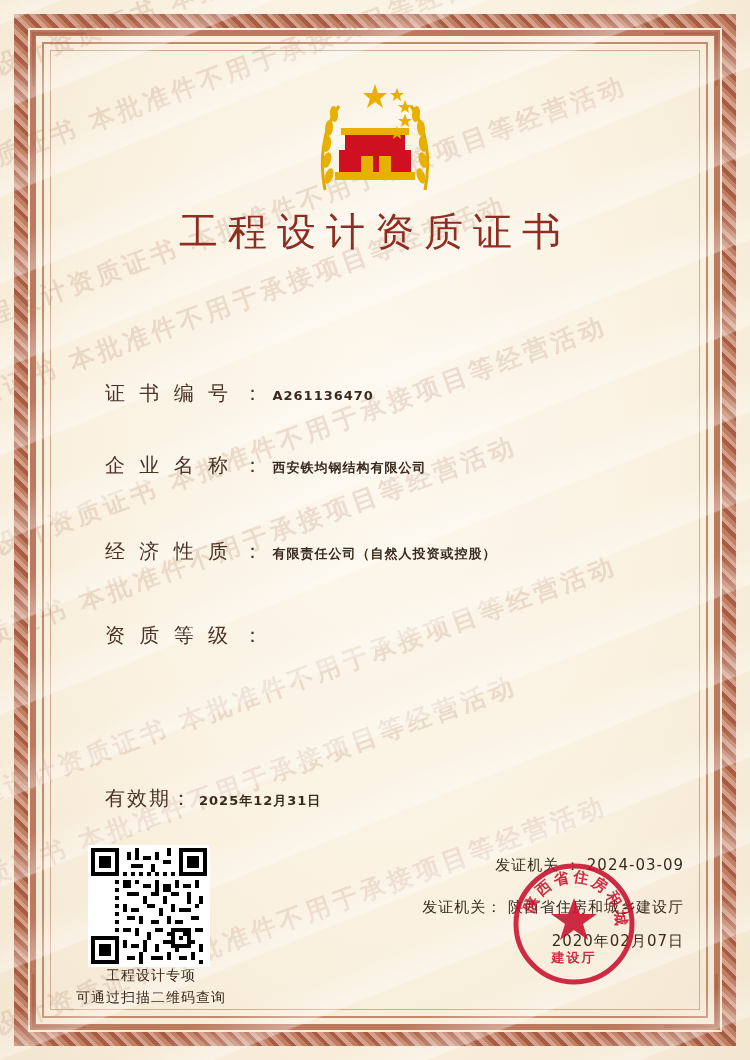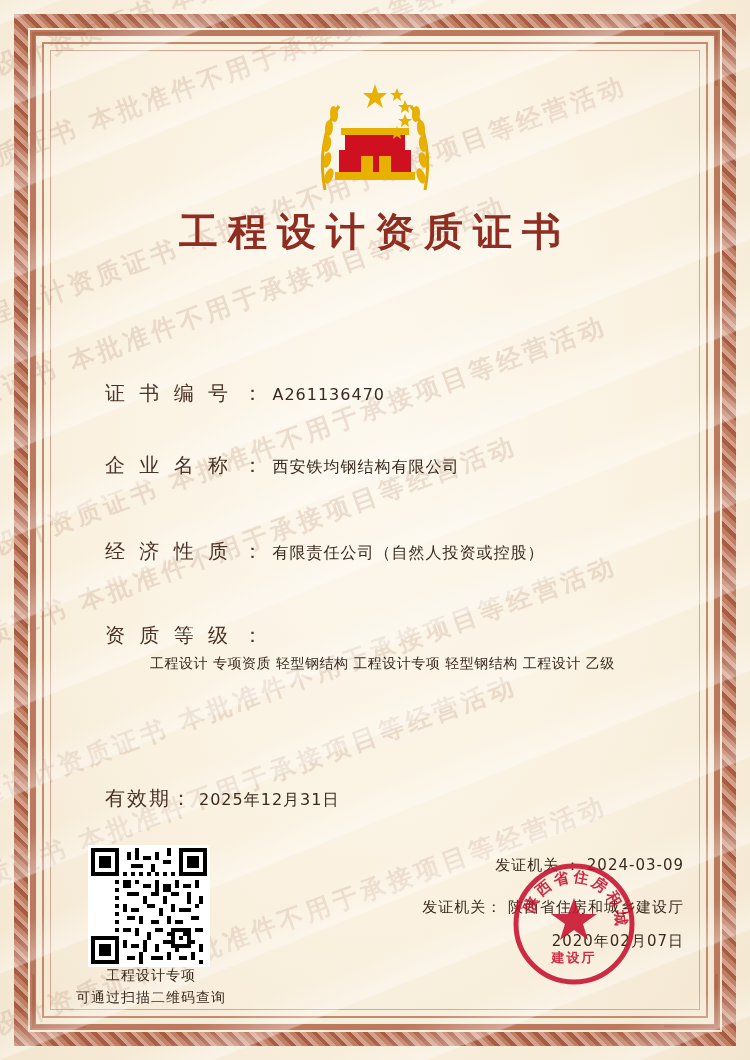--- a/index.html
+++ b/index.html
@@ -115,21 +115,21 @@
     width: 132px;
     height: 132px;
   }
 
   .doc-title {
     position: absolute;
     top: 205px;
     width: 100%;
     text-align: center;
     font-family: "DejaVu Sans", sans-serif;
-    font-weight: bold;
+    font-weight: normal;
     font-size: 39px;
     letter-spacing: 10px;
     color: #8f2d20;
     text-shadow: 0 1px 0 rgba(255,255,255,0.6);
   }
 
   .field {
     position: absolute;
     left: 105px;
     right: 70px;
@@ -137,24 +137,25 @@
     align-items: baseline;
     font-family: "DejaVu Sans", sans-serif;
   }
   .field .label {
     font-size: 20px;
     color: #4a3326;
     letter-spacing: 4px;
     white-space: nowrap;
   }
   .field .value {
-    font-size: 16px;
+    font-size: 13px;
     color: #3a2a1e;
     margin-left: 6px;
     letter-spacing: 1px;
+    font-weight: bold;
   }
 
   #row-cert-no { top: 380px; }
   #row-company { top: 452px; }
   #row-economic { top: 538px; }
   #row-level { top: 622px; }
 
   .level-detail {
     position: absolute;
     top: 652px;
@@ -301,21 +302,20 @@
     </div>
 
     <div class="field" id="row-level">
       <span class="label">资 质 等 级 ：</span>
     </div>
 
     <div class="field" id="row-economic">
       <span class="label">经 济 性 质 ：</span>
       <span class="value">有限责任公司（自然人投资或控股）</span>
     </div>
-    <div class="level-detail">工程设计 专项资质 轻型钢结构 工程设计专项 轻型钢结构 工程设计 乙级</div>
 
     <div class="field" id="row-valid">
       <span class="label">有效期：</span>
       <span class="value">2025年12月31日</span>
     </div>
 
     <div class="right-block" id="row-download">
       <span>发证机关 ：</span>
       <span>2024-03-09</span>
     </div>

